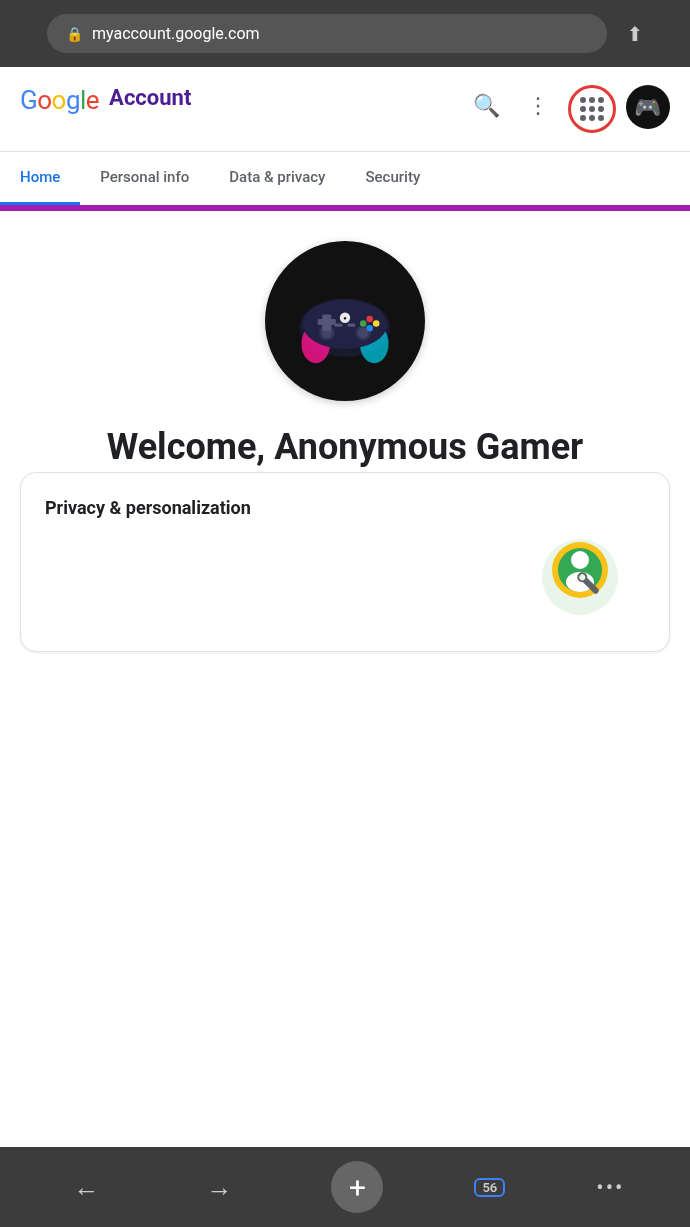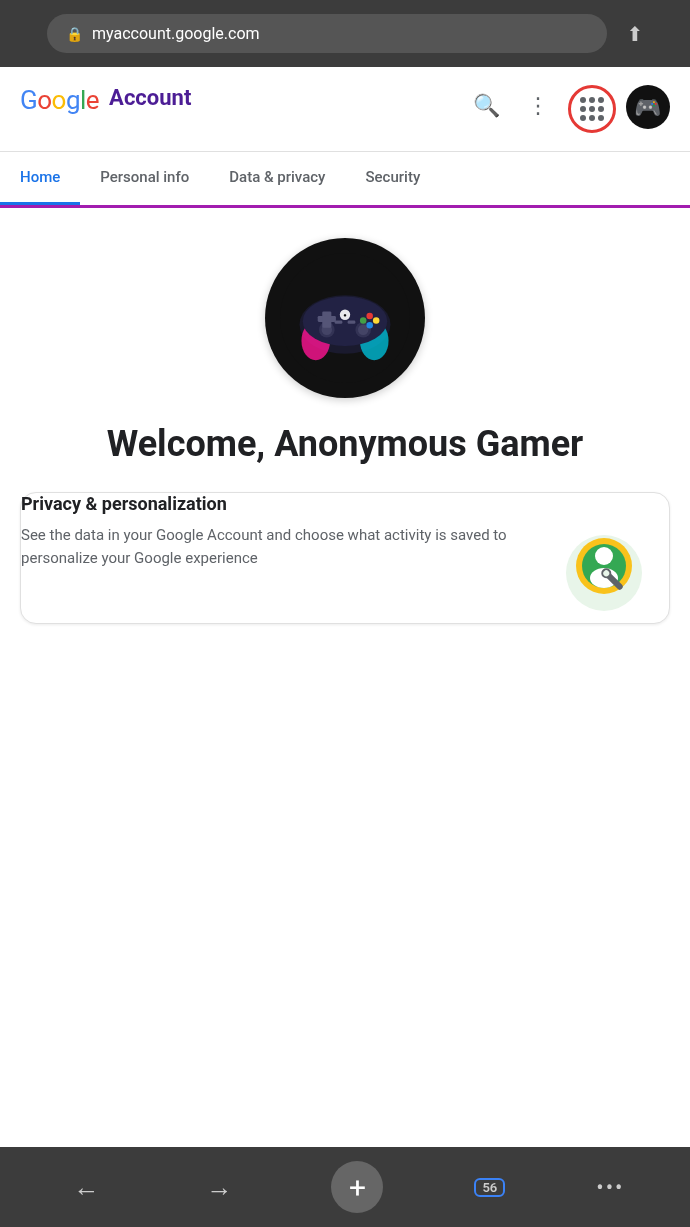--- a/index.html
+++ b/index.html
@@ -125,21 +125,21 @@
       display: flex;
       align-items: center;
       justify-content: center;
       overflow: hidden;
       cursor: pointer;
     }
 
     
     .nav-tabs {
       display: flex;
-      border-bottom: 3px solid #a21caf;
+      border-bottom: 6px solid #a21caf;
       overflow-x: auto;
       scrollbar-width: none;
     }
     .nav-tabs::-webkit-scrollbar { display: none; }
     .nav-tab {
       padding: 16px 20px;
       font-size: 15px;
       color: #5f6368;
       cursor: pointer;
       white-space: nowrap;
@@ -177,41 +177,42 @@
       width: 130px;
       height: 130px;
     }
 
     .welcome-text {
       font-size: 36px;
       font-weight: 700;
       color: #202124;
       text-align: center;
       line-height: 1.25;
-      margin-bottom: 25px;
+      margin-bottom: 2px;
     }
 
     .subtitle-text {
       font-size: 17px;
       color: #5f6368;
       text-align: center;
       line-height: 1.5;
       max-width: 580px;
       margin-bottom: 30px;
     }
     .subtitle-text .learn-more {
       color: #1a73e8;
       cursor: pointer;
     }
 
     
     .card {
       background: #fff;
       border: 1px solid #e0e0e0;
       border-radius: 16px;
+      padding: 24px;
       width: 100%;
       display: flex;
       align-items: flex-start;
       gap: 16px;
       box-shadow: 0 1px 3px rgba(0,0,0,0.08);
     }
     .card-text { flex: 1; }
     .card-title {
       font-size: 18px;
       font-weight: 700;
@@ -352,21 +353,20 @@
         <rect x="104" y="104" width="12" height="5" rx="2" fill="#555577"></rect>
       </svg>
     </div>
 
     <div class="welcome-text">Welcome, Anonymous Gamer</div>
 
 
     <div class="card">
       <div class="card-text">
         <div class="card-title">Privacy &amp; personalization</div>
-        <div class="card-desc">See the data in your Google Account and choose what activity is saved to personalize your Google experience</div>
       </div>
       <div class="card-image">
 
         <svg width="120" height="120" viewBox="0 0 120 120" xmlns="http://www.w3.org/2000/svg">
           <circle cx="60" cy="75" r="38" fill="#e8f5e9"></circle>
           <circle cx="60" cy="68" r="28" fill="#fbbc04" opacity="0.9"></circle>
           <circle cx="60" cy="68" r="22" fill="#34a853"></circle>
 
           <circle cx="60" cy="58" r="9" fill="#fff"></circle>
           <ellipse cx="60" cy="80" rx="14" ry="10" fill="#fff"></ellipse>

